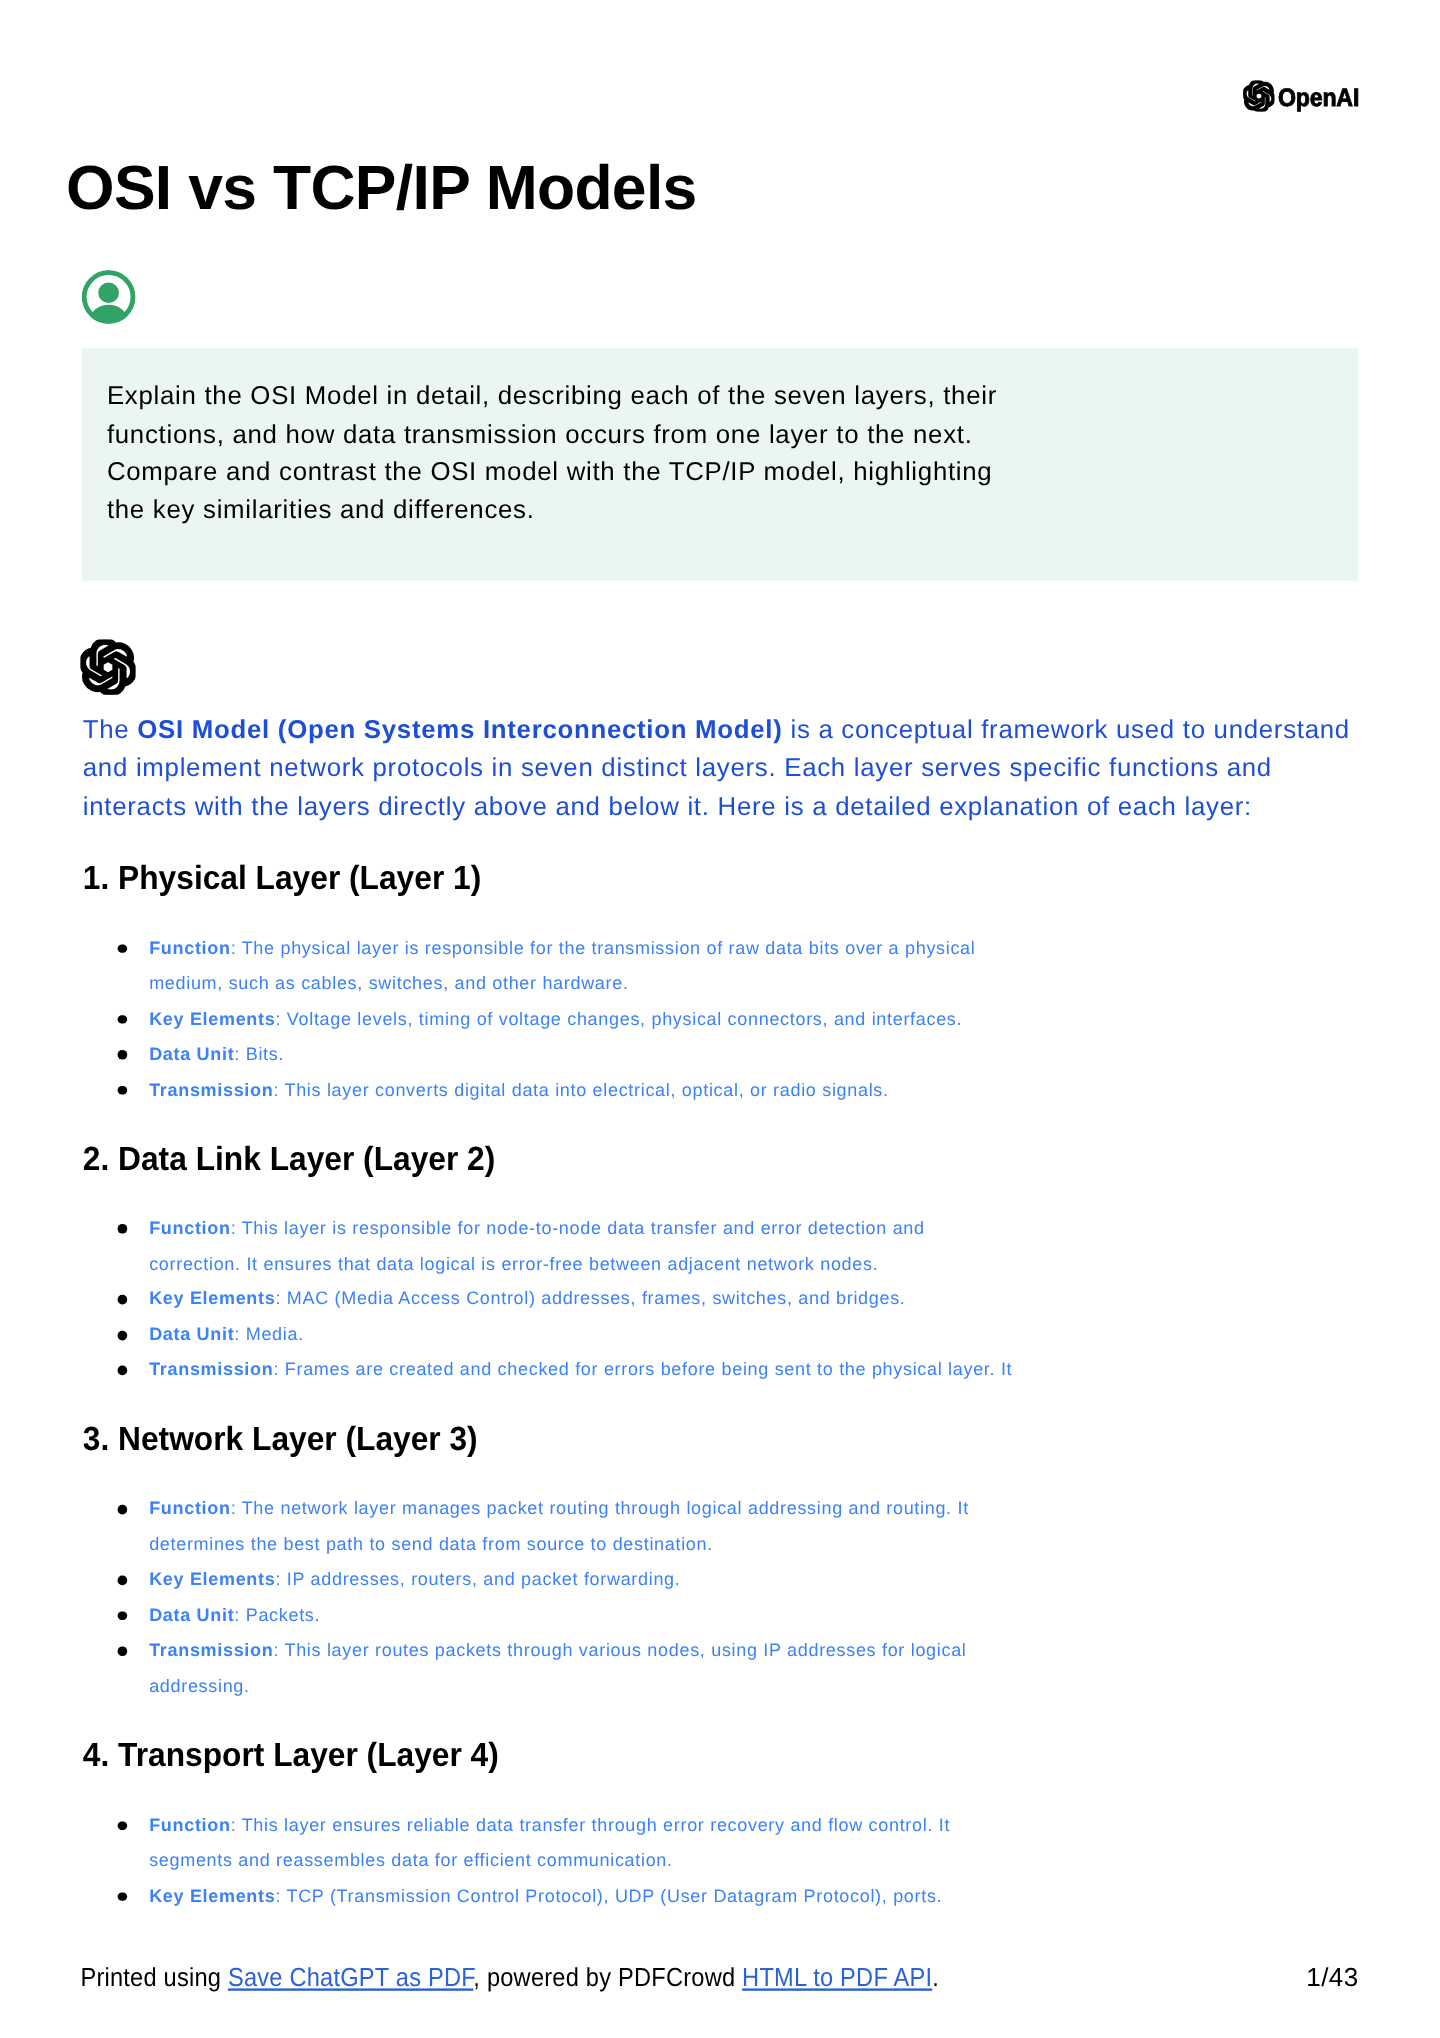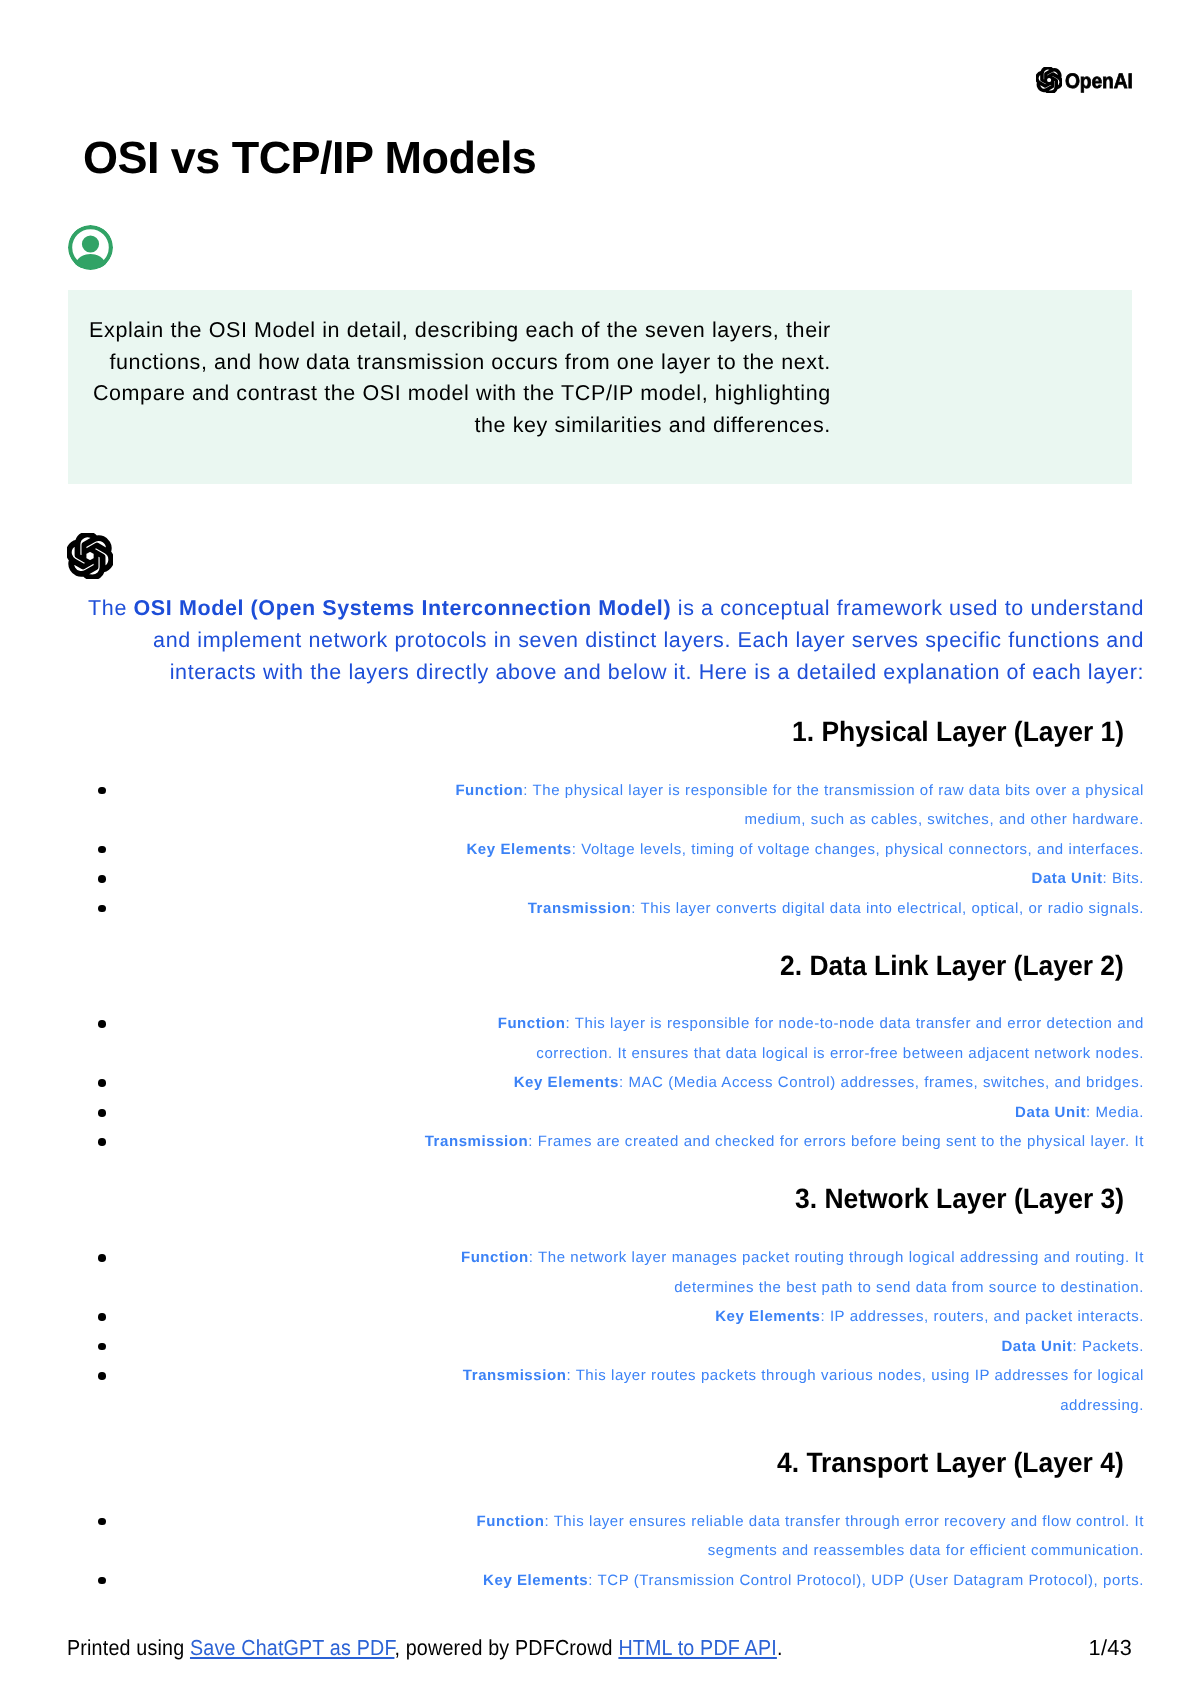--- a/index.html
+++ b/index.html
@@ -8,32 +8,32 @@
     width:1200px; height:1698px;
     background:#ffffff;
     font-family:"Liberation Sans", sans-serif;
     color:#000000;
     position:relative;
     overflow:hidden;
     -webkit-font-smoothing:antialiased;
     text-rendering:geometricPrecision;
     will-change:transform;
   }
-  .page { position:absolute; left:0; top:0; width:1200px; height:1698px;text-align:right; }
+  .page { position:absolute; left:0; top:0; width:1200px; height:1698px; }
 
   
   .brand { position:absolute; left:1035.7px; top:68.8px; display:flex; align-items:flex-start; }
   .brand-logo { display:block; width:26.2px; height:26.2px; color:#000; margin-right:3.3px; margin-top:-1.5px; }
   .brand-logo svg { display:block; width:26.2px; height:26.2px; }
   .brand-name { font-weight:700; font-size:21px; letter-spacing:-0.2px; line-height:26px; color:#000;
                 display:inline-block; transform:scaleX(0.92); transform-origin:left center; white-space:pre;
                 -webkit-text-stroke:0.75px #000; }
 
   
-  h1.title { position:absolute; left:83px; top:134.8px; margin:0; font-size:45px; font-weight:700;
+  h1.title { position:absolute; left:55px; top:134.8px; margin:0; font-size:52px; font-weight:700;
              letter-spacing:-0.55px; line-height:45px; color:#000; }
 
   
   .user-avatar { position:absolute; left:67.9px; top:225.2px; width:45px; height:45px; }
   .user-avatar svg { display:block; }
   .userbox { position:absolute; left:68px; top:290px; width:1064px; height:194px; background:#eaf7f1; }
   .userbox .inner { position:absolute; left:21.1px; top:24.9px; }
   .userbox .uline { font-size:21.5px; letter-spacing:0.6px; line-height:31.7px; color:#000000; white-space:pre; }
 
   
@@ -160,21 +160,21 @@
         <div class="section">
           <h2 class="sec"><span>3. Network Layer (Layer 3)</span></h2>
           <ul class="bullets">
             <li>
               <span class="dot"></span>
               <div class="tline"><b>Function</b><span>: </span><span>The network layer manages packet routing through logical addressing and routing. It</span></div>
               <div class="tline">determines the best path to send data from source to destination.</div>
             </li>
             <li>
               <span class="dot"></span>
-              <div class="tline"><b>Key Elements</b><span>: </span><span>IP addresses, routers, and packet interacts.</span></div>
+              <div class="tline"><b>Key Elements</b><span>: </span><span>IP addresses, routers, and packet forwarding.</span></div>
             </li>
             <li>
               <span class="dot"></span>
               <div class="tline"><b>Data Unit</b><span>: </span><span>Packets.</span></div>
             </li>
             <li>
               <span class="dot"></span>
               <div class="tline"><b>Transmission</b><span>: </span><span>This layer routes packets through various nodes, using IP addresses for logical</span></div>
               <div class="tline">addressing.</div>
             </li>

